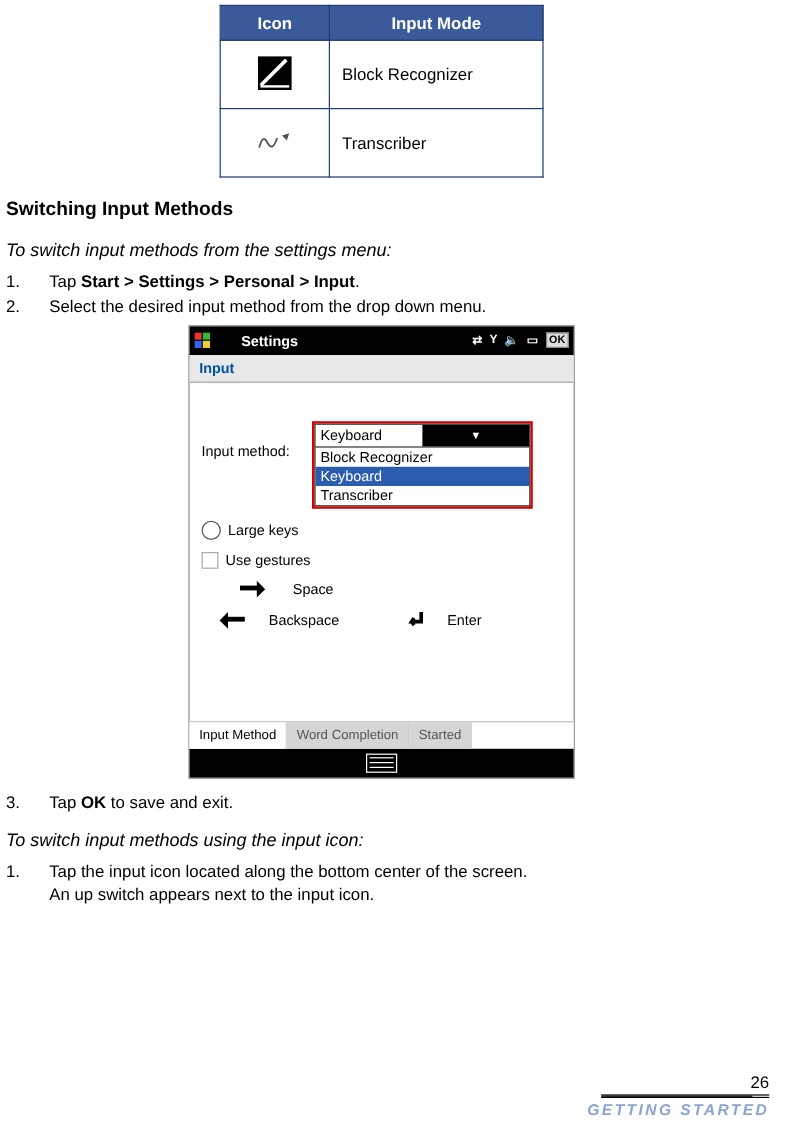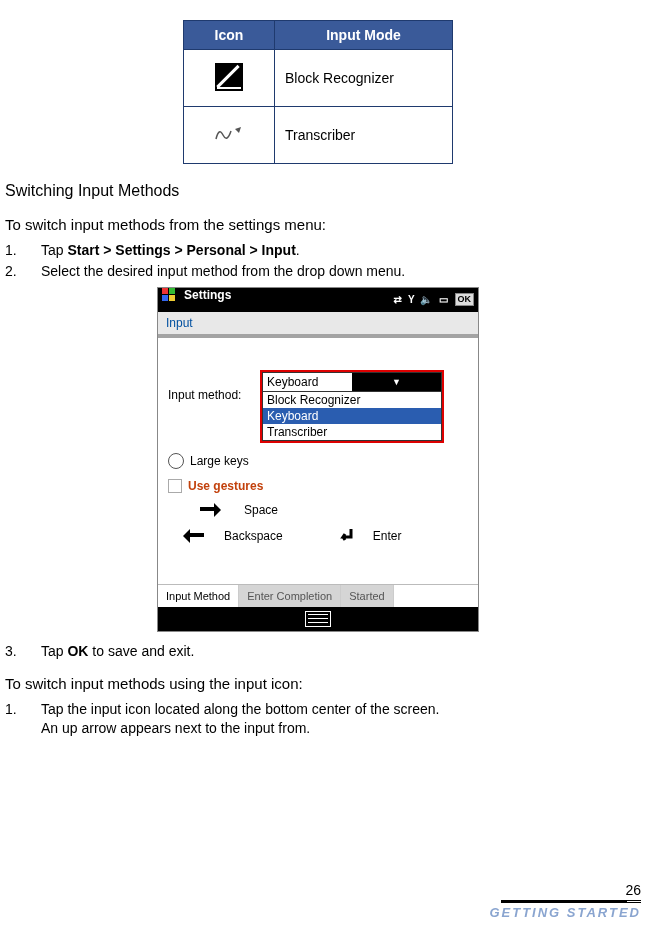--- a/index.html
+++ b/index.html
@@ -7,21 +7,21 @@
     padding: 0;
     font-family: Arial, Helvetica, sans-serif;
     font-size: 14px;
     color: #000;
     width: 661px;
     height: 940px;
     position: relative;
     background: #fff;
   }
   .page {
-    padding: 20px 30px 0 5px;
+    padding: 4px 30px 0 5px;
     box-sizing: border-box;
     position: relative;
     height: 100%;
   }
 
   
   table.icon-table {
     border-collapse: collapse;
     margin: 0 auto 18px auto;
     width: 270px;
@@ -70,24 +70,25 @@
     position: relative;
     font-size: 9px;
     line-height: 1;
     color:#555;
   }
   .trans-icon svg { display:block; }
 
   
   h2.section {
     font-size: 16px;
-    font-weight: normal;
+    font-weight: bold;
     margin: 0 0 16px 0;
   }
   .subhead {
+    font-style: italic;
     font-size: 15px;
     margin: 4px 0 8px 0;
   }
   ol.steps {
     margin: 0 0 4px 0;
     padding-left: 0;
     list-style: none;
     counter-reset: step;
   }
   ol.steps > li {
@@ -114,45 +115,46 @@
     background: #fff;
     font-family: Tahoma, Arial, sans-serif;
     font-size: 12px;
     color:#000;
   }
   .shot-titlebar {
     background: #000;
     color: #fff;
     height: 24px;
     display: flex;
+    align-items: center;
     padding: 0 4px;
-    gap: 8px;
+    gap: 25px;
     font-weight: bold;
   }
   .shot-titlebar .flag {
     width: 14px; height: 14px;
     display:inline-block;
   }
   .shot-titlebar .title { flex:1; }
   .shot-titlebar .statusicons {
     display:flex; gap:6px; align-items:center;
     font-size:10px;
   }
   .shot-titlebar .ok {
     background:#ddd;color:#000;
     font-size:9px;padding:1px 2px;
     border:1px solid #888;
     line-height:1;
   }
   .shot-subhead {
     background: #e8e8e8;
     color: #0050a0;
-    font-weight: normal;
+    font-weight: bold;
     padding: 4px 8px;
-    border-bottom: 4px solid #a3a3a3;
+    border-bottom: 1px solid #a3a3a3;
   }
   .shot-body {
     padding: 10px 10px 6px 10px;
     position: relative;
     height: 230px;
   }
   .row { display:flex; align-items:center; margin-bottom:10px; gap:6px; position:relative;}
   .label { width: 86px; }
   .combo {
     border: 2px solid #d00;
@@ -177,21 +179,21 @@
   .combo-list div { padding:1px 4px; }
   .combo-list .sel { background:#2a5db0;color:#fff; }
   .radio {
     width:14px;height:14px;border:1px solid #555;border-radius:50%;
     display:inline-block;flex-shrink:0;
   }
   .chk {
     width:12px;height:12px;border:1px solid #aaa;
     display:inline-block;flex-shrink:0;
   }
-  .greytext{color:#c2410c;font-weight:bold;}
+  .greytext{color:#000000;}
   .arrows-row {
     display:flex;align-items:center;gap:18px;
     margin-top:6px;
   }
   .arrow-btn {
     width:28px;height:14px;display:inline-block;position:relative;
   }
   .arrow-btn::before{
     content:"";position:absolute;top:4px;width:18px;border-top:4px solid #000;
   }
@@ -200,20 +202,21 @@
   }
   .arrow-btn.left::before{left:8px;}
   .arrow-btn.right::after{
     content:"";position:absolute;right:-2px;top:0;border:7px solid transparent;border-left-color:#000;
   }
   .arrow-btn.right::before{right:8px;}
 
   .shot-tabs {
     display:flex;border-top:1px solid #bbb;
     background:#fff;
+    margin-top:36px;
   }
   .shot-tabs div{
     padding:5px 8px;font-size:11px;
     border-right:1px solid #ccc;
   }
   .shot-tabs .active{background:#fff;}
   .shot-tabs .inactive{background:#d5d5d5;color:#555;}
   .shot-bottom {
     background:#000;height:24px;text-align:center;
     display:flex;align-items:center;justify-content:center;
@@ -226,21 +229,21 @@
     content:"";position:absolute;inset:2px;
     background:
       linear-gradient(#fff,#fff) 0 0/100% 1px no-repeat,
       linear-gradient(#fff,#fff) 0 4px/100% 1px no-repeat,
       linear-gradient(#fff,#fff) 0 8px/100% 1px no-repeat;
   }
 
   
   .footer {
     position:absolute;
-    bottom:20px; right:20px; left:20px;
+    bottom:8px; right:20px; left:20px;
     text-align:right;
   }
   .footer .pn { font-size:14px; }
   .footer .rule {
     border-top:1px solid #000;
     border-bottom:1px solid #000;
     height:1px;
     margin:2px 0 2px auto;
     width:140px;
     position:relative;
@@ -352,40 +355,40 @@
         <span>Backspace</span>
         <span style="width:18px;"></span>
         <svg width="18" height="18">
             <path d="M14 2 V10 H6 L8 7 M6 10 L8 13" stroke="#000" stroke-width="3" fill="none"></path>
           </svg>
         <span>Enter</span>
       </div>
     </div>
     <div class="shot-tabs">
       <div class="active">Input Method</div>
-      <div class="inactive">Enter Completion</div>
+      <div class="inactive">Word Completion</div>
       <div class="inactive">Started</div>
     </div>
     <div class="shot-bottom">
       <span class="kbd-icon"></span>
     </div>
   </div>
 
   <ol class="steps" start="3" style="counter-reset: step 2;">
     <li>
       <span>Tap </span><span class="bold">OK</span><span> to save and exit.</span>
     </li>
   </ol>
 
   <p class="subhead" style="margin-top:14px;">To switch input methods using the input icon:</p>
 
   <ol class="steps">
     <li>
       <span>Tap the input icon located along the bottom center of the screen.</span><br>
-      <span>An up arrow appears next to the input from.</span>
+      <span>An up switch appears next to the input icon.</span>
     </li>
   </ol>
 
   <div class="footer">
     <div class="pn">26</div>
     <div class="rule"></div>
     <div class="chap">Getting Started</div>
   </div>
 
 </div>

